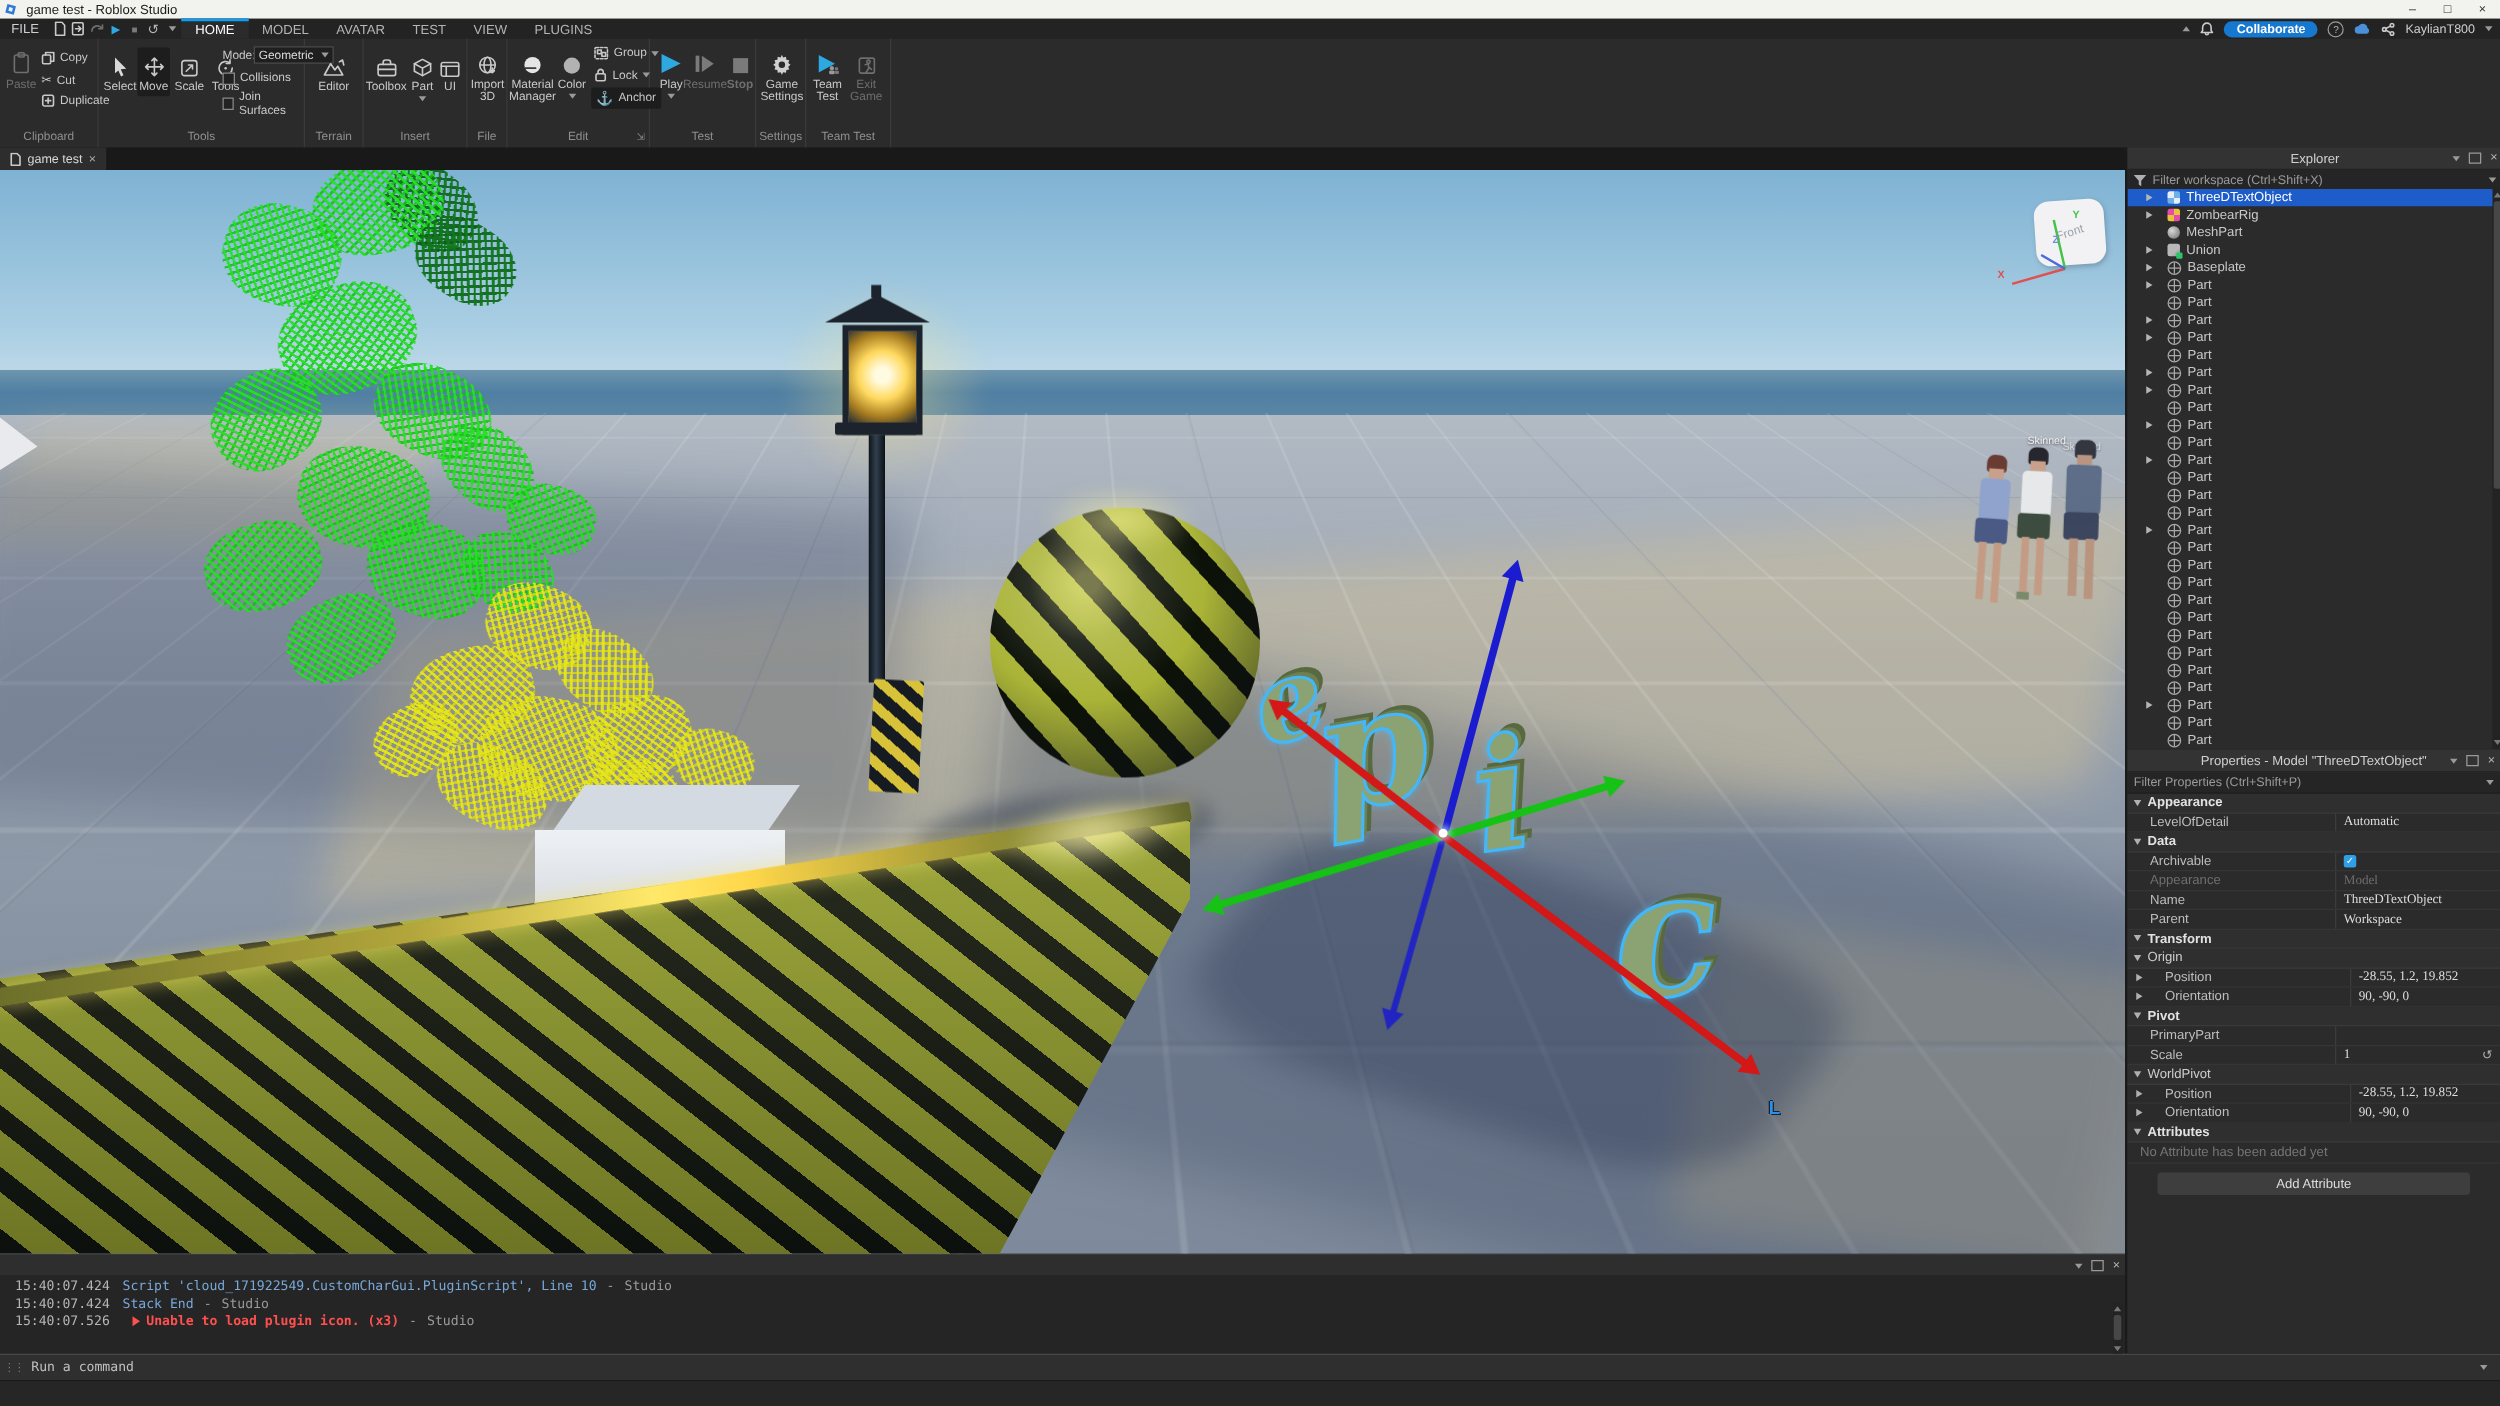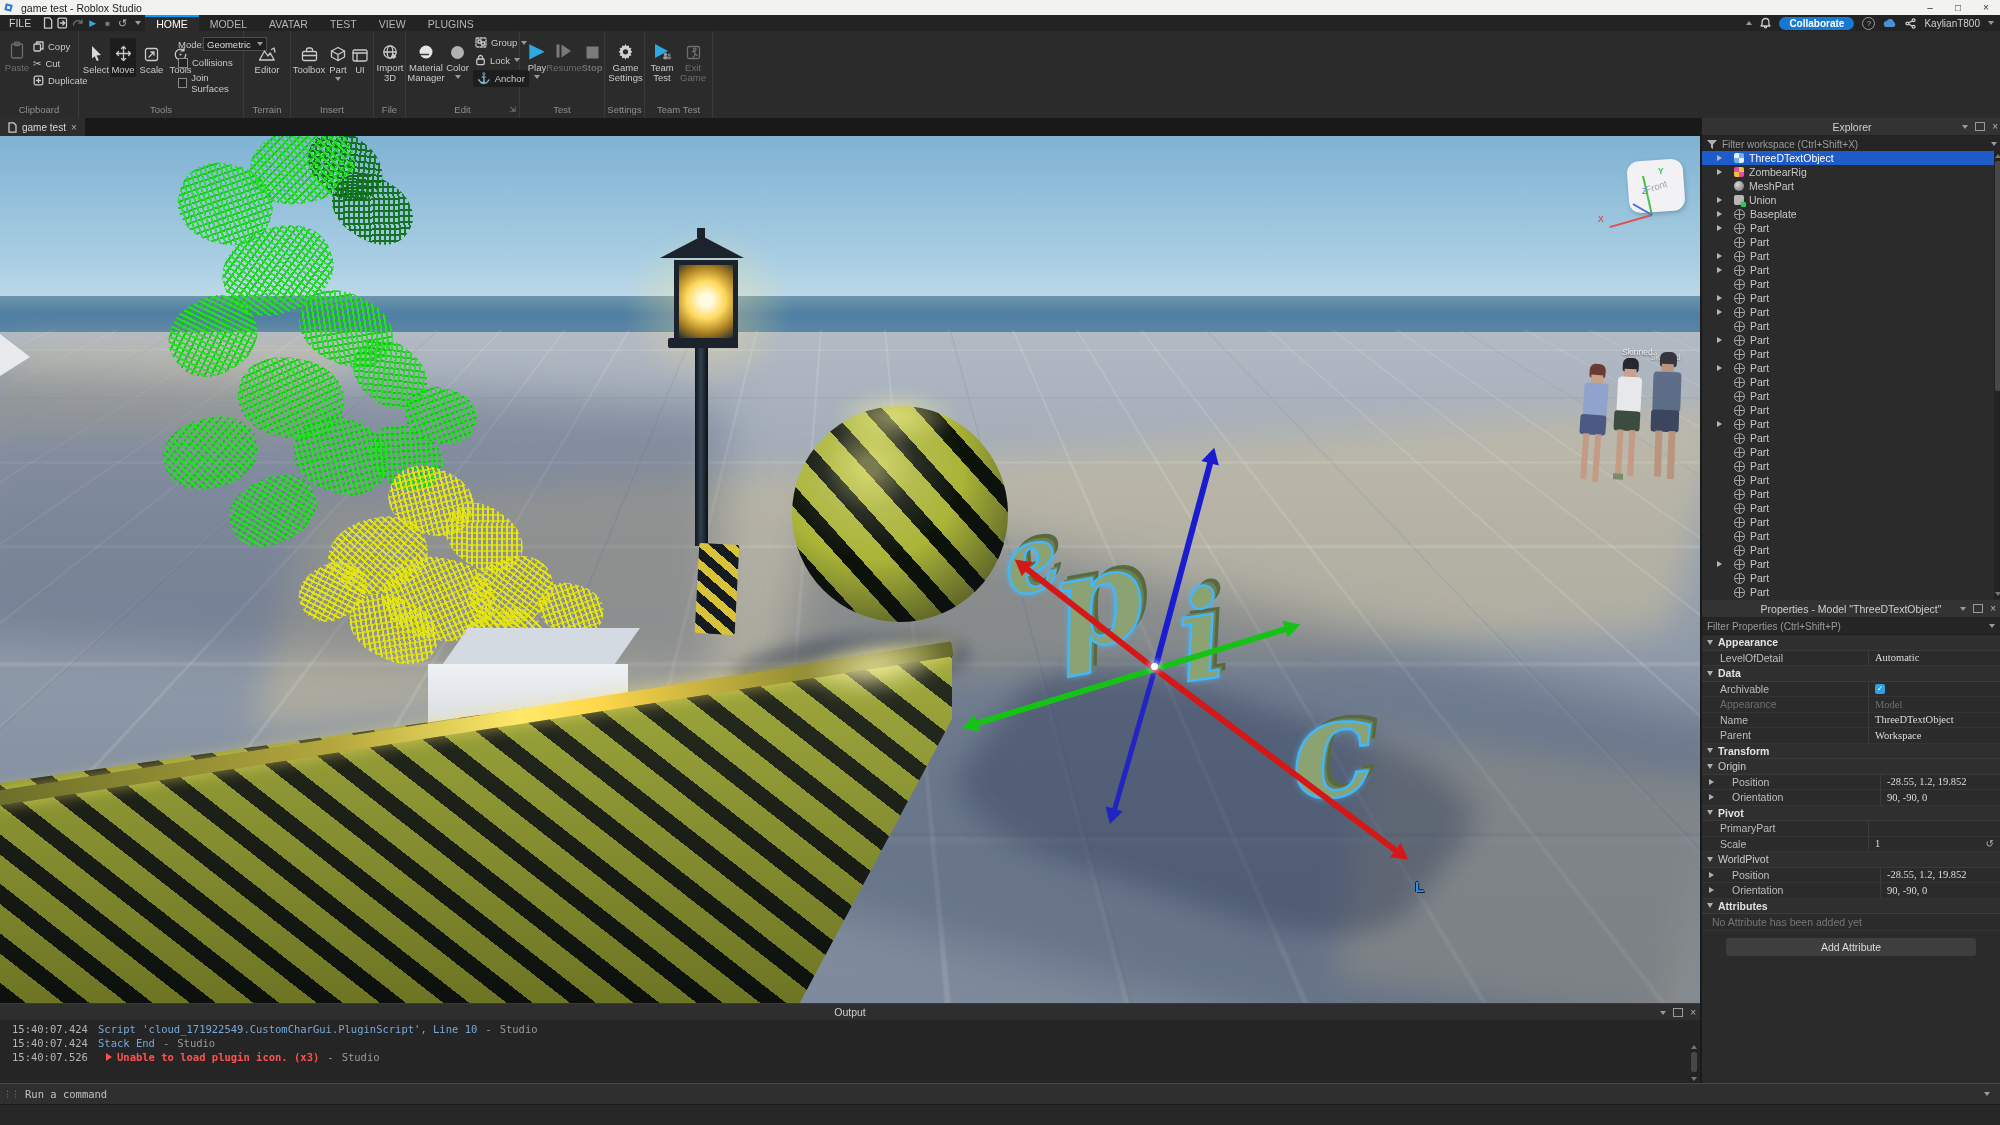--- a/index.html
+++ b/index.html
@@ -908,21 +908,20 @@
           <span class="tri-d"></span>
           <span>Attributes</span>
         </div>
       <div class="noattr">No Attribute has been added yet</div>
       <div class="addattr">Add Attribute</div>
     </div>
   </div>
 
   <div class="output">
     <div class="outhead">
-      <span class="ttl">Output</span>
       <span class="phicons">
         <span class="chev"></span>
         <span class="flwin"></span>
         <span class="xglyph">×</span>
       </span>
     </div>
     <div class="logs">
       <div class="logline">
         <span class="lts">15:40:07.424</span>
         <span class="lmsg">Script 'cloud_171922549.CustomCharGui.PluginScript', Line 10</span>

